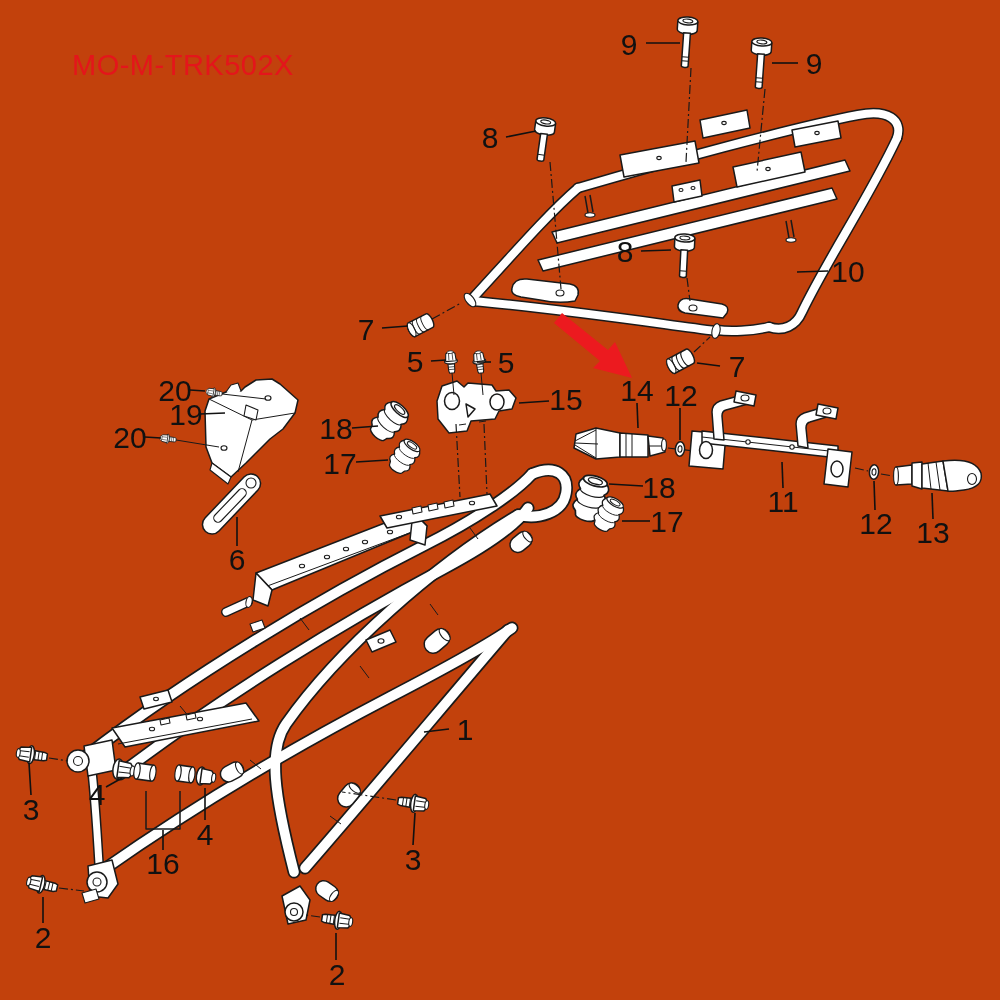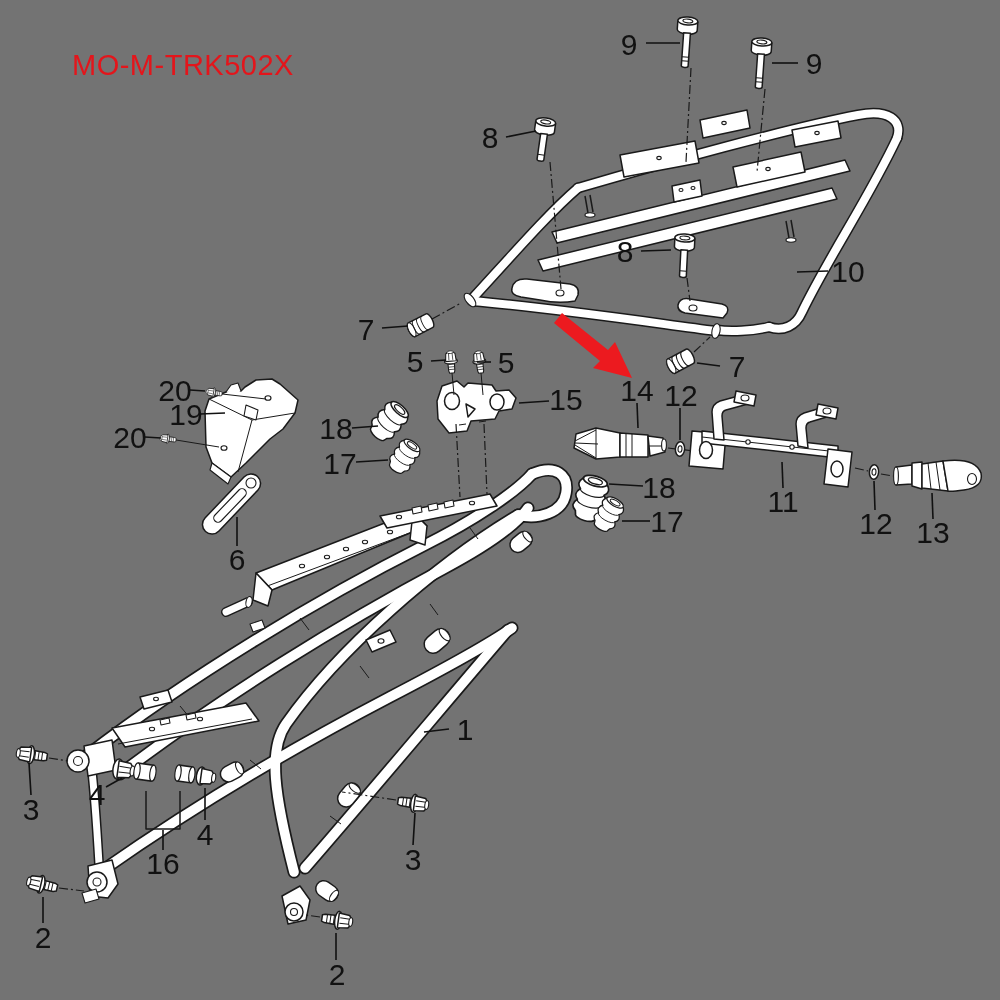--- a/index.html
+++ b/index.html
@@ -1,16 +1,16 @@
 <!DOCTYPE html>
 <html><head>
 <meta charset="utf-8">
 <style>
   html,body{margin:0;padding:0;background:#fff;}
-  .canvas{position:relative;width:1000px;height:1000px;background:#737373;overflow:hidden;
+  .canvas{position:relative;width:1000px;height:1000px;background:#c2410c;overflow:hidden;
           font-family:"Liberation Sans", sans-serif;}
   svg{display:block;}
   
   .tube-b{stroke:#1a1a1a;stroke-width:13;fill:none;stroke-linecap:round;stroke-linejoin:round;}
   .tube-w{stroke:#ffffff;stroke-width:9.6;fill:none;stroke-linecap:round;stroke-linejoin:round;}
   .rtube-b{stroke:#1a1a1a;stroke-width:11;fill:none;stroke-linecap:round;stroke-linejoin:round;}
   .rtube-w{stroke:#ffffff;stroke-width:8;fill:none;stroke-linecap:round;stroke-linejoin:round;}
   .stube-b{stroke:#1a1a1a;stroke-width:10;fill:none;stroke-linecap:round;}
   .stube-w{stroke:#ffffff;stroke-width:7;fill:none;stroke-linecap:round;}
   .fw{fill:#ffffff;stroke:#1a1a1a;stroke-width:1.5;stroke-linejoin:round;}

